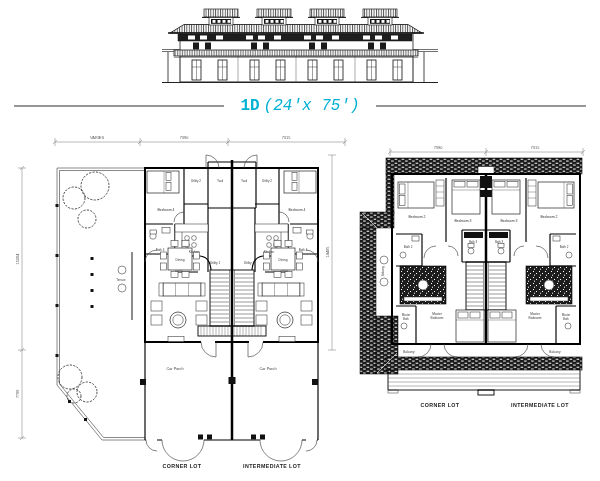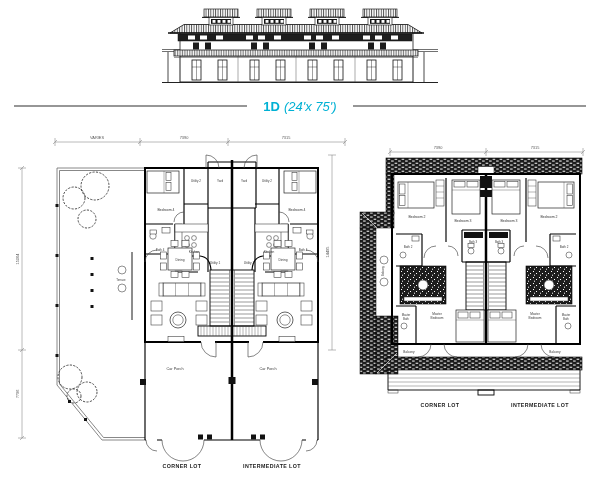--- a/index.html
+++ b/index.html
@@ -3,21 +3,21 @@
 <meta charset="utf-8">
 <style>
   html,body{margin:0;padding:0;background:#fff;}
   .page{position:relative;width:600px;height:481px;background:#ffffff;overflow:hidden;
         font-family:"Liberation Sans",sans-serif;}
   .abs{position:absolute;}
   
   .title-row{position:absolute;top:96px;left:14px;right:14px;height:20px;
              display:flex;align-items:center;}
   .title-line{flex:1;height:2px;background:#969696;}
-  .title-text{margin:6px 16px;font-family:Liberation Sans, sans-serif;font-size:13px;
+  .title-text{margin:6px 16px;font-family:Liberation Mono, monospace;font-size:16px;
               white-space:nowrap;}
   .title-text .p1{font-weight:bold;font-style:normal;}
   .title-text .p2{font-style:italic;margin-left:4px;}
   
   svg text{font-family:"Liberation Sans",sans-serif;text-anchor:middle;fill:#3a3a3a;}
   .dim{font-size:3.9px;fill:#5a5a5a;}
   .t28{font-size:2.8px;}
   .t3{font-size:3px;}
   .t32{font-size:3.2px;}
   .t35{font-size:3.5px;}

